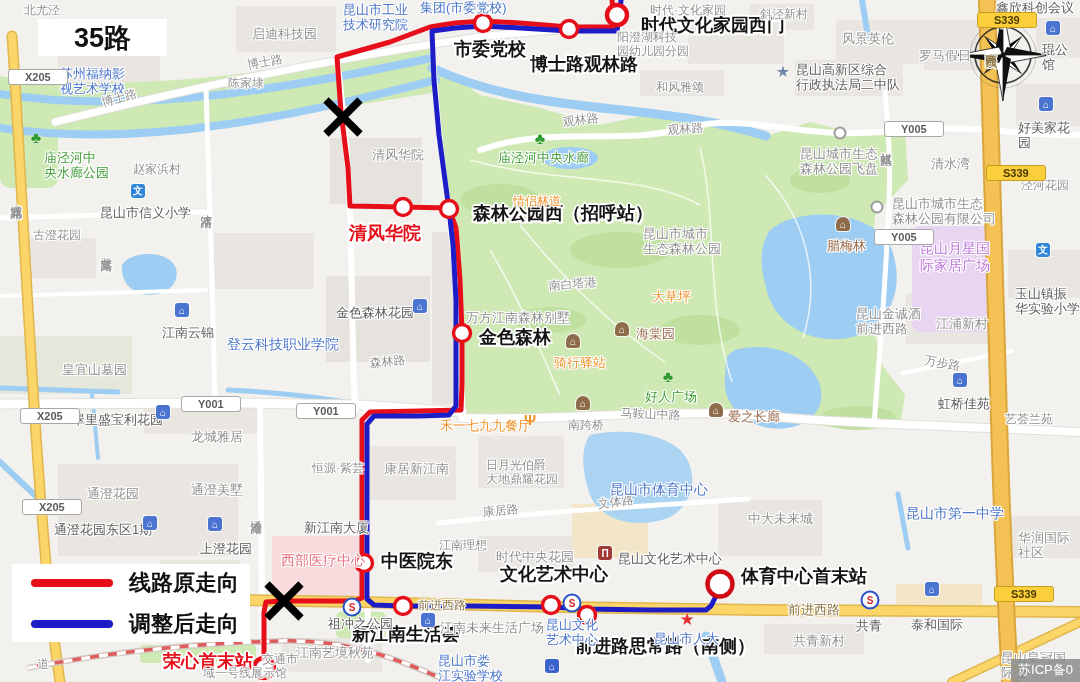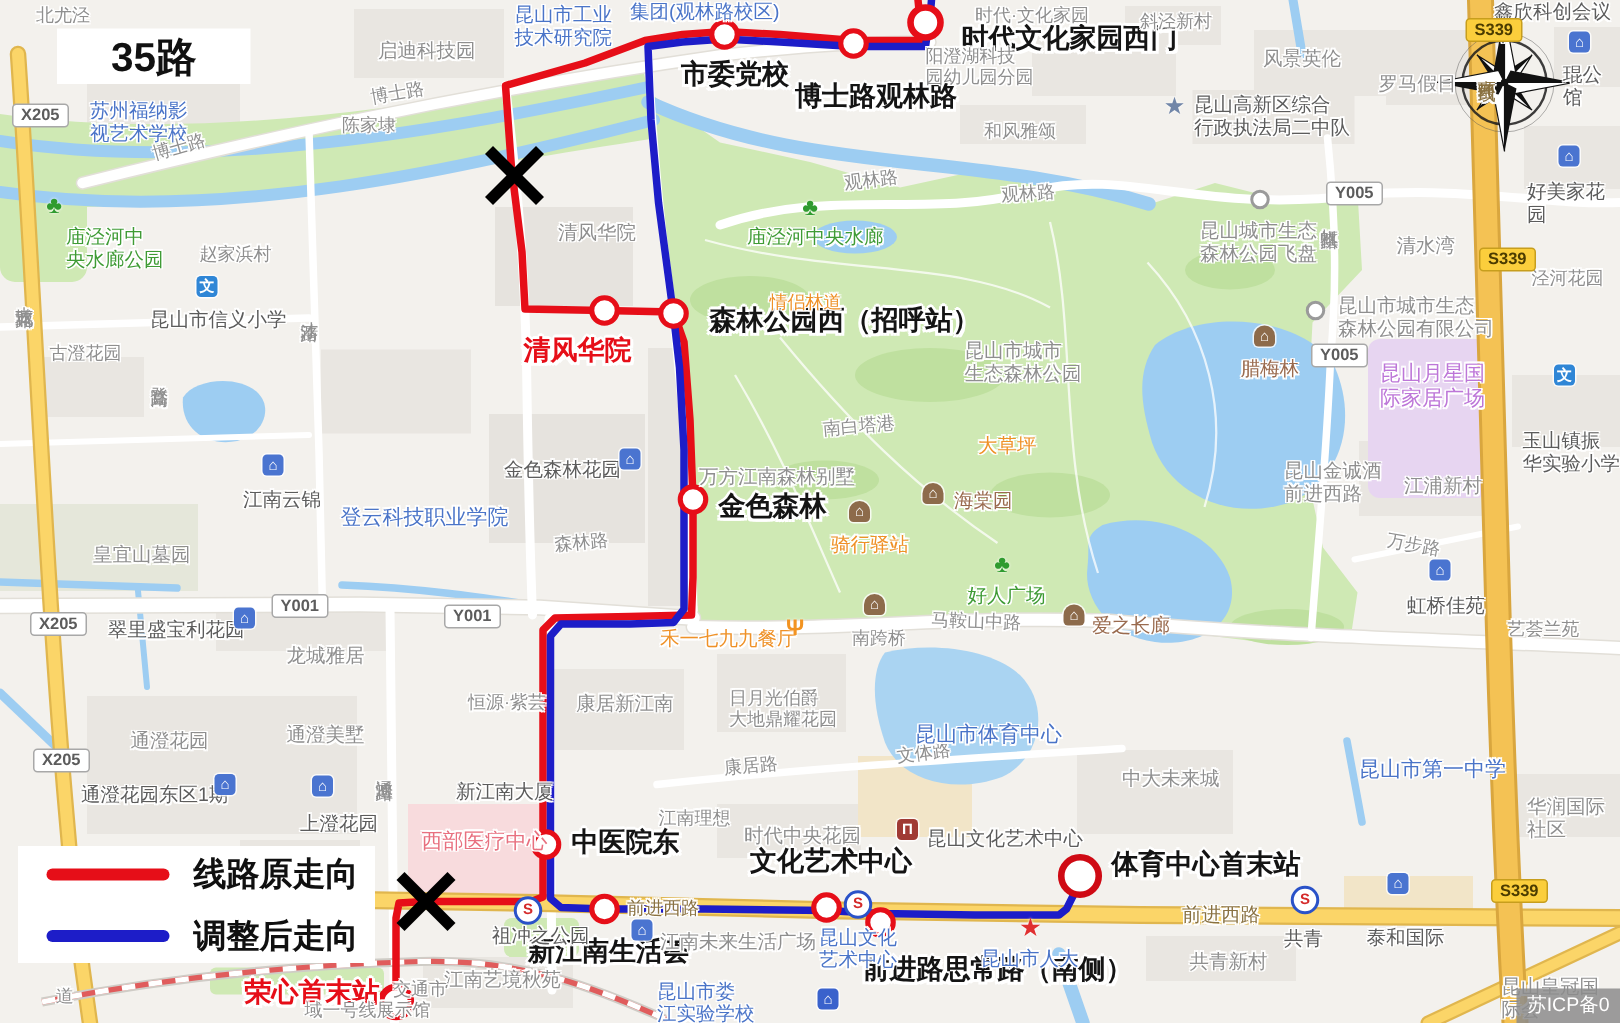--- a/index.html
+++ b/index.html
@@ -10,21 +10,21 @@
   .ml{position:absolute;white-space:pre-line;line-height:1.18;color:#8f8f8f;transform-origin:left top;
       text-shadow:1px 0 0 #fff,-1px 0 0 #fff,0 1px 0 #fff,0 -1px 0 #fff,1px 1px 0 #fff,-1px -1px 0 #fff,1px -1px 0 #fff,-1px 1px 0 #fff;}
   .c-gray{color:#8f8f8f;} .c-dark{color:#5c5c5c;} .c-blue{color:#4a74c8;} .c-green{color:#3f9b35;}
   .c-orange{color:#ef9127;} .c-brown{color:#9a6b4f;} .c-purple{color:#bd76d8;} .c-pink{color:#e8707f;}
   .c-road{color:#8a7242;}
   .vert{writing-mode:vertical-rl;text-orientation:upright;letter-spacing:1px;}
   .st{position:absolute;font-weight:bold;color:#141414;font-size:18px;white-space:pre;line-height:1.1;
       text-shadow:2px 0 0 #fff,-2px 0 0 #fff,0 2px 0 #fff,0 -2px 0 #fff,1px 1px 0 #fff,-1px -1px 0 #fff,1px -1px 0 #fff,-1px 1px 0 #fff,2px 2px 0 #fff,-2px 2px 0 #fff;}
   .st.red{color:#e60e18;}
   .badge{position:absolute;background:#fff;border:1px solid #a8a8a8;border-radius:3px;color:#5c5c5c;
-         font-size:11px;line-height:14px;padding:0 5px;font-weight:bold;}
+         font-size:11px;line-height:14px;padding:0 16px;font-weight:bold;}
   .badge.prov{background:#fbce3c;border-color:#c79e1d;color:#4c3c00;}
   .icon{position:absolute;display:flex;align-items:center;justify-content:center;transform:translate(-50%,-50%);}
   .ic-chip{width:14px;height:14px;border-radius:3px;color:#fff;font-size:10px;font-weight:bold;
            display:flex;align-items:center;justify-content:center;box-shadow:0 0 0 1px rgba(255,255,255,.8);}
   .ic-school{background:#2f86d6;} .ic-building{background:#4a74d0;} .ic-house{background:#3a62cc;}
   .ic-pavilion{background:#8d6b4b;border-radius:7px 7px 3px 3px;} .ic-museum{background:#a03a34;}
   .ic-tree{color:#2f9b2f;font-size:16px;font-weight:bold;text-shadow:0 0 2px #fff;}
   .ic-star-blue{color:#7186a8;font-size:16px;text-shadow:0 0 2px #fff;}
   .ic-star-red{color:#e03030;font-size:17px;text-shadow:0 0 2px #fff;}
   .ic-circle{width:9px;height:9px;background:#fff;border:2px solid #9a9a9a;border-radius:50%;}
@@ -264,21 +264,21 @@
       <div class="ml c-gray" style="left: 133px; top: 162px; font-size: 12px;">赵家浜村</div>
       <div class="ml c-dark" style="left: 100px; top: 205px; font-size: 13px;">昆山市信义小学</div>
       <div class="ml c-gray vert" style="left: 9px; top: 195px; font-size: 12px;">古城北路</div>
       <div class="ml c-gray vert" style="left: 199px; top: 205px; font-size: 12px;">才清路</div>
       <div class="ml c-gray" style="left: 33px; top: 228px; font-size: 12px;">古澄花园</div>
       <div class="ml c-gray vert" style="left: 99px; top: 248px; font-size: 12px;">登高路</div>
       <div class="ml c-green" style="left: 498px; top: 150px; font-size: 13px;">庙泾河中央水廊</div>
       <div class="ml c-gray" style="left: 372px; top: 147px; font-size: 13px;">清风华院</div>
       <div class="ml c-blue" style="left: 343px; top: 2px; font-size: 13px;">昆山市工业
 技术研究院</div>
-      <div class="ml c-blue" style="left: 420px; top: 0px; font-size: 13px;">集团(观林路校区)</div>
+      <div class="ml c-blue" style="left: 420px; top: 0px; font-size: 13px;">集团(市委党校)</div>
       <div class="ml c-gray" style="left: 650px; top: 3px; font-size: 12px;">时代·文化家园</div>
       <div class="ml c-gray" style="left: 617px; top: 30px; font-size: 12px;">阳澄湖科技
 园幼儿园分园</div>
       <div class="ml c-gray" style="left: 656px; top: 80px; font-size: 12px;">和风雅颂</div>
       <div class="ml c-gray" style="left: 562px; top: 115px; font-size: 12px; transform: rotate(-7deg);">观林路</div>
       <div class="ml c-gray" style="left: 667px; top: 123px; font-size: 12px; transform: rotate(-4deg);">观林路</div>
       <div class="ml c-gray" style="left: 760px; top: 7px; font-size: 12px;">斜泾新村</div>
       <div class="ml c-gray" style="left: 842px; top: 31px; font-size: 13px;">风景英伦</div>
       <div class="ml c-gray" style="left: 919px; top: 48px; font-size: 13px;">罗马假日</div>
       <div class="ml c-dark" style="left: 996px; top: 0px; font-size: 13px;">鑫欣科创会议中</div>

